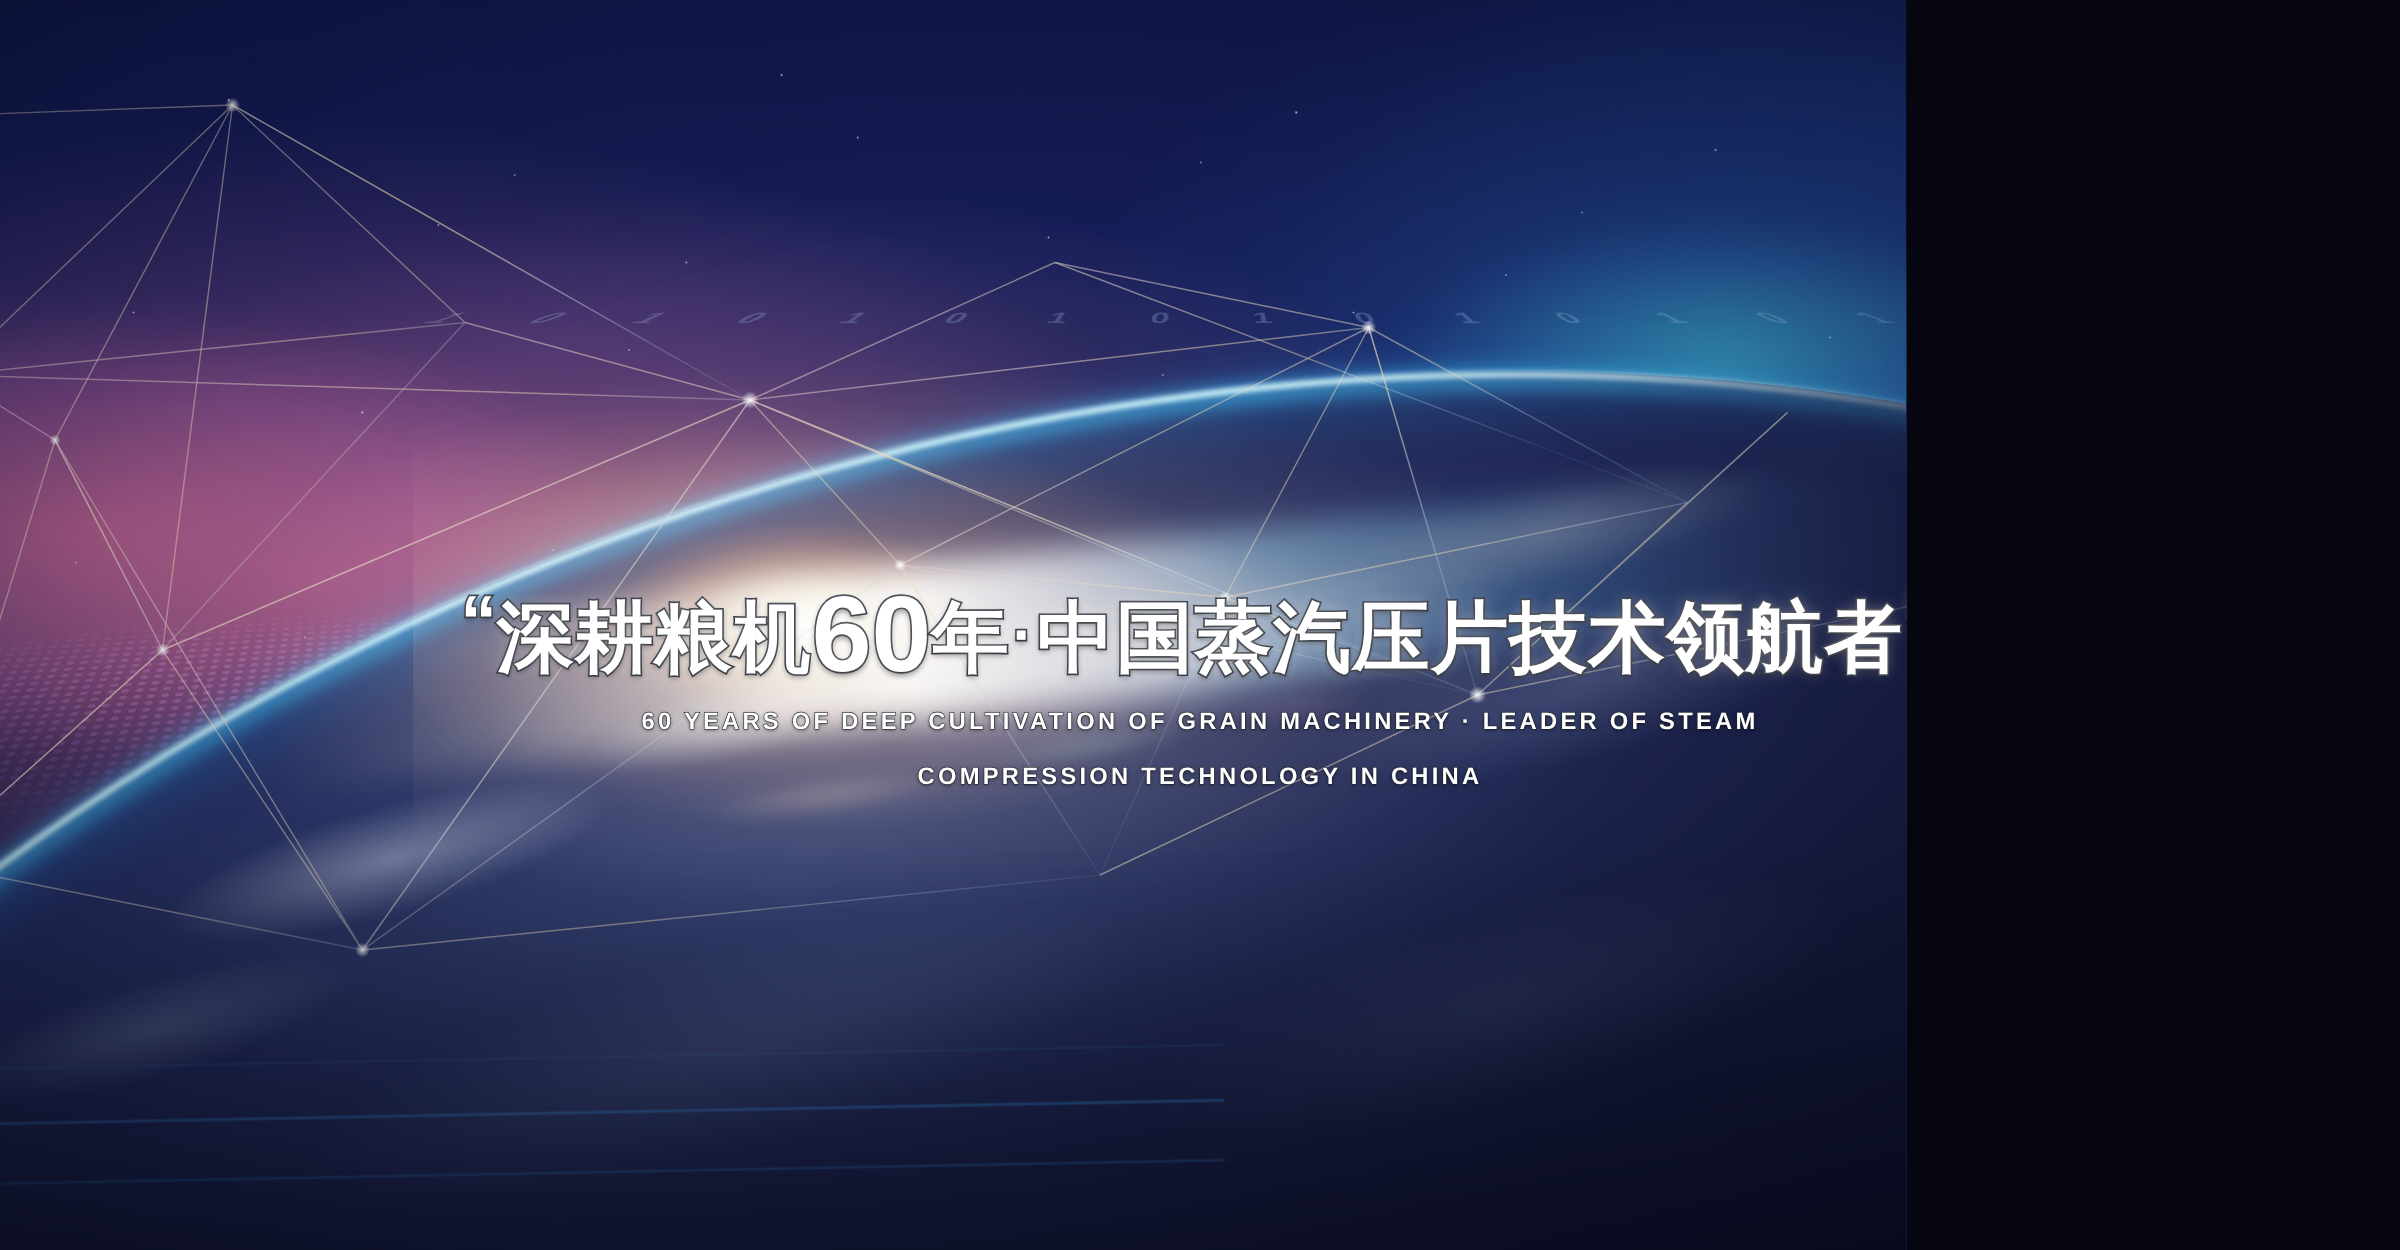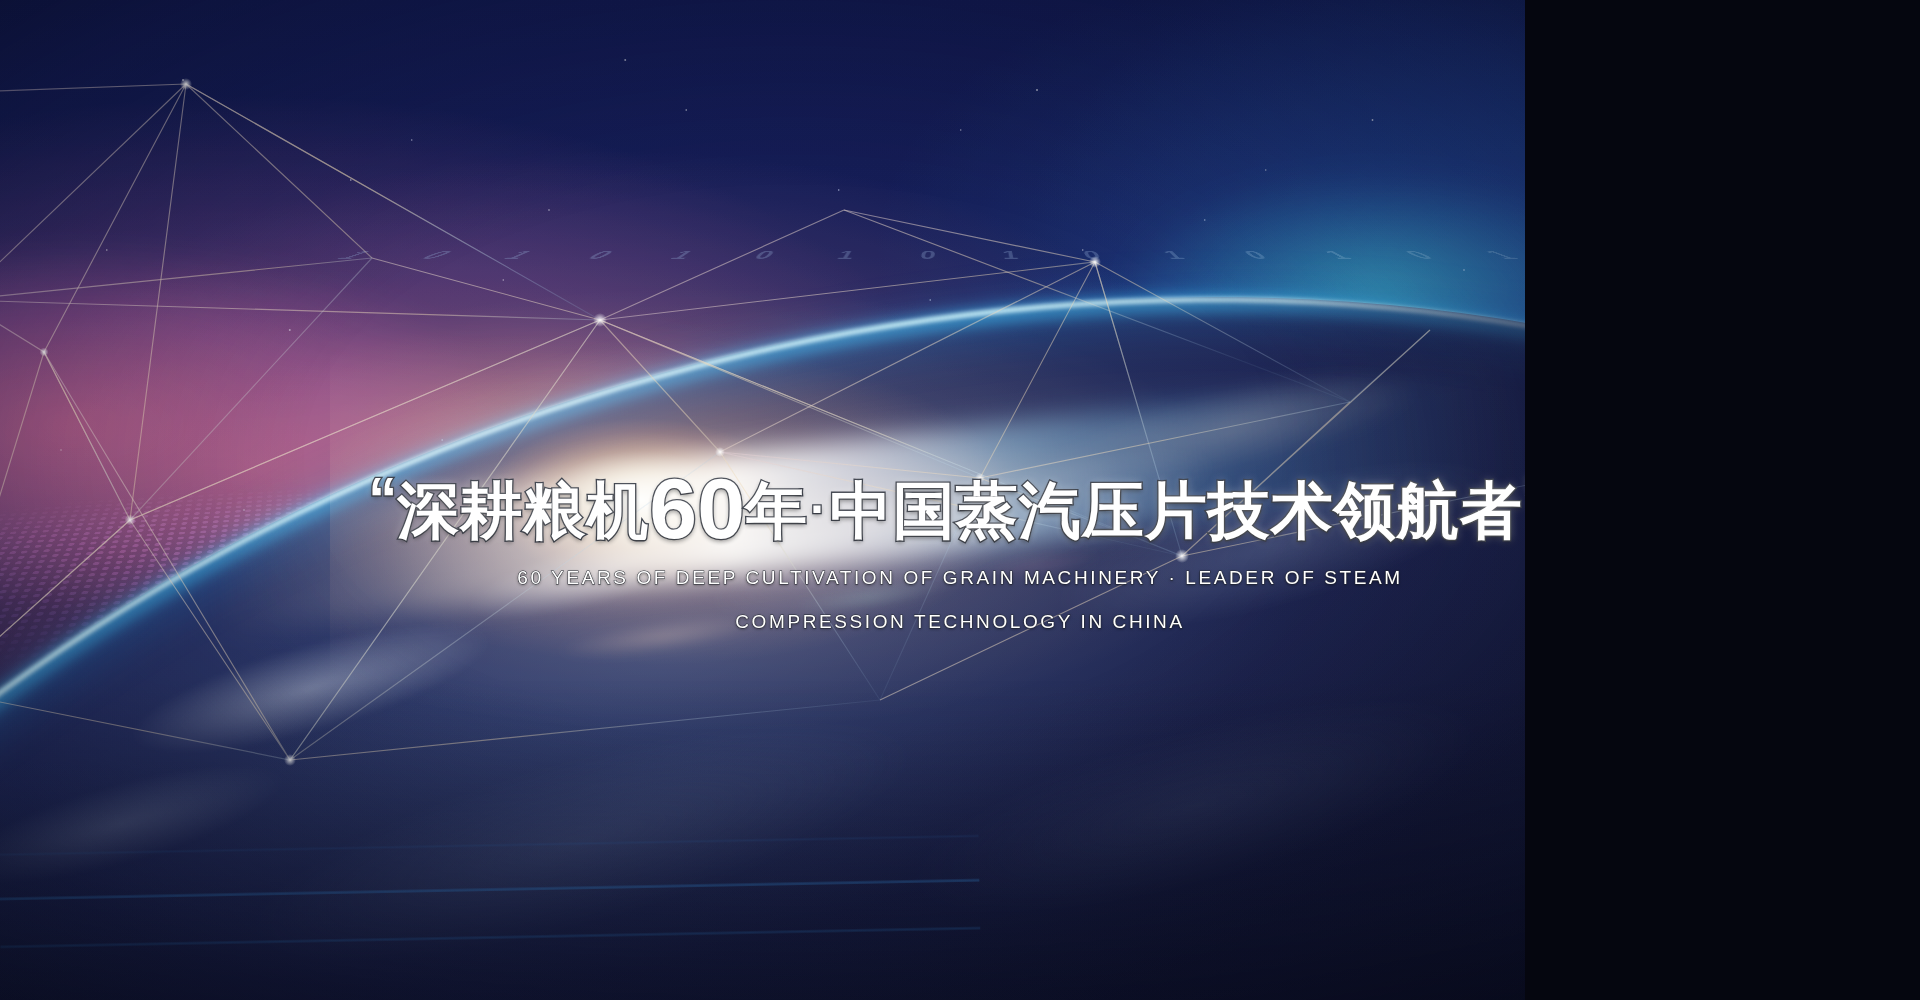--- a/index.html
+++ b/index.html
@@ -320,21 +320,21 @@
     letter-spacing:0;
   }
   #mainTitle .dot{
     font-size:50px;
     vertical-align:6px;
     padding:0 2px;
   }
   .subline{
     margin:0;
     font-family:"Liberation Sans","DejaVu Sans",sans-serif;
-    font-weight:400;
+    font-weight:700;
     font-size:19px;
     letter-spacing:2.6px;
     color:#ffffff;
     white-space:nowrap;
     -webkit-text-stroke:.9px #2b3038;
     paint-order:stroke fill;
     text-shadow:0 1px 3px rgba(0,0,0,.6);
   }
   #sub1{margin-top:20px;}
   #sub2{margin-top:22px;}

